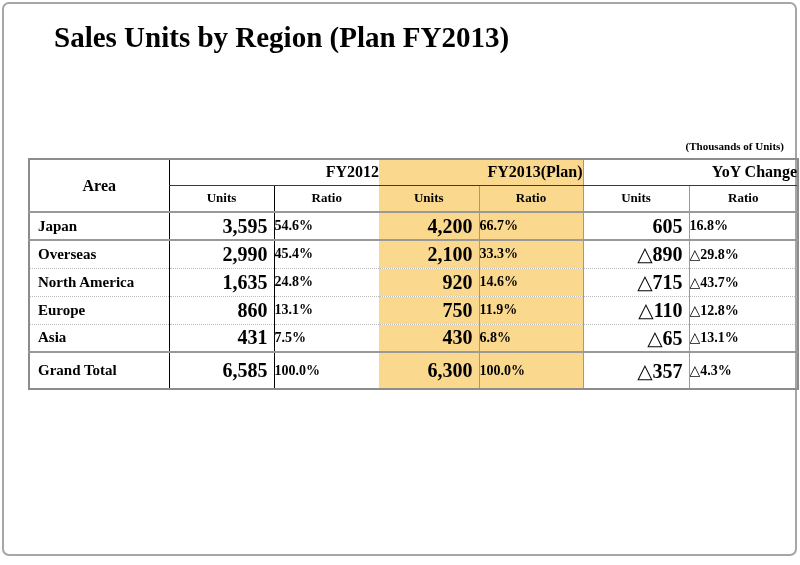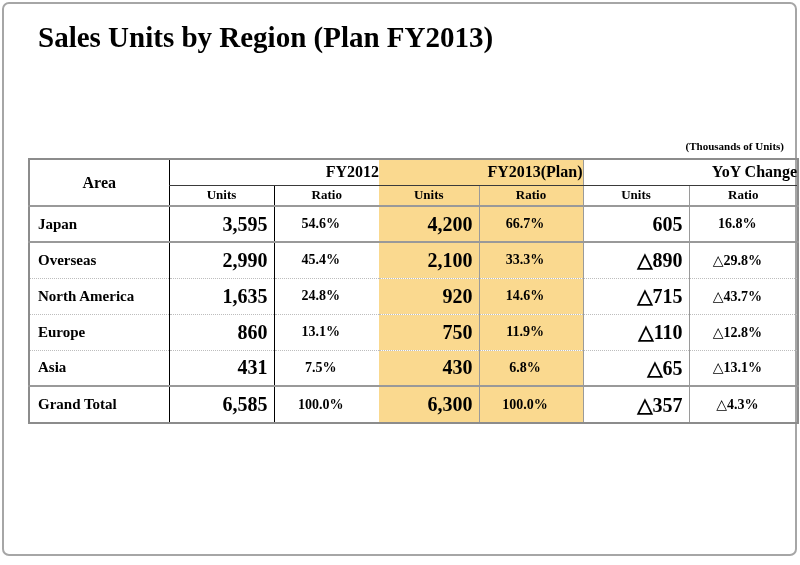--- a/index.html
+++ b/index.html
@@ -14,21 +14,21 @@
   .page-border {
     position: absolute;
     left: 2px; top: 2px;
     width: 795px; height: 554px;
     border: 2px solid #a6a6a6;
     border-radius: 7px;
     pointer-events: none;
   }
   .title {
     position: absolute;
-    left: 38px; top: 21px;
+    left: 54px; top: 21px;
     font-size: 29px;
     font-weight: bold;
     letter-spacing: 0px;
     white-space: nowrap;
   }
   .units-note {
     position: absolute;
     right: 16px; top: 140px;
     font-size: 11px;
     font-weight: bold;
@@ -41,31 +41,31 @@
     table-layout: fixed;
     border: 2px solid #8c8c8c;
   }
   th, td {
     font-weight: bold;
     overflow: hidden;
     white-space: nowrap;
     vertical-align: middle;
   }
   tr.grp-row { height: 26px; }
-  tr.sub-row { height: 21px; margin-top: 25px; }
-  tbody tr { height: 36px; }
+  tr.sub-row { height: 27px; margin-top: 25px; }
+  tbody tr { height: 28px; }
   tbody tr.total-row { height: 37px; }
 
   th.area-h { font-size: 16px; text-align: center; border-bottom: 2px solid #999; }
   th.grp { font-size: 16px; text-align: right; border-bottom: 1px solid #3a3a3a; margin-top: 20px; }
   .sub-row th { font-size: 13px; text-align: center; border-bottom: 2px solid #999; }
 
   td.area  { font-size: 15px; text-align: left;  padding-left: 8px; }
-  td.units { font-size: 20px; text-align: right; padding-right: 6px; font-family: Liberation Serif, serif; }
-  td.ratio { font-size: 14px; text-align: center; padding-right: 12px; }
+  td.units { font-size: 20px; text-align: right; padding-right: 6px; }
+  td.ratio { font-size: 14px; text-align: left; padding-right: 12px; }
 
   .bl-black { border-left: 1px solid #000; }
   .bl-gray  { border-left: 1px solid #9a9a9a; }
   .hl { background: var(--hl, #FAD98F); }
 
   tr.sep-solid > td { border-bottom: 2px solid #999; }
   tr.sep-dot > td   { border-bottom: 1px dotted #bdbdbd; }
 </style>
 </head>
 <body>

